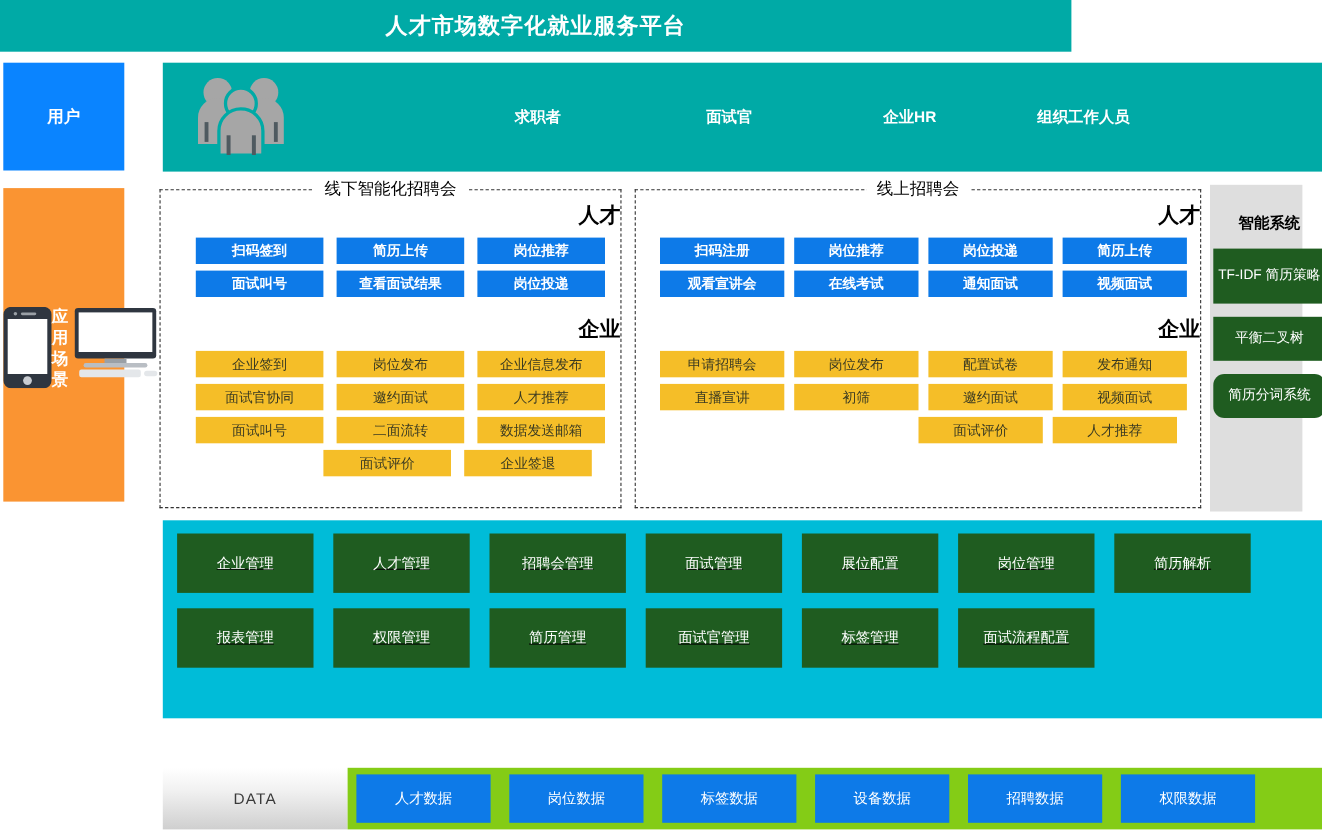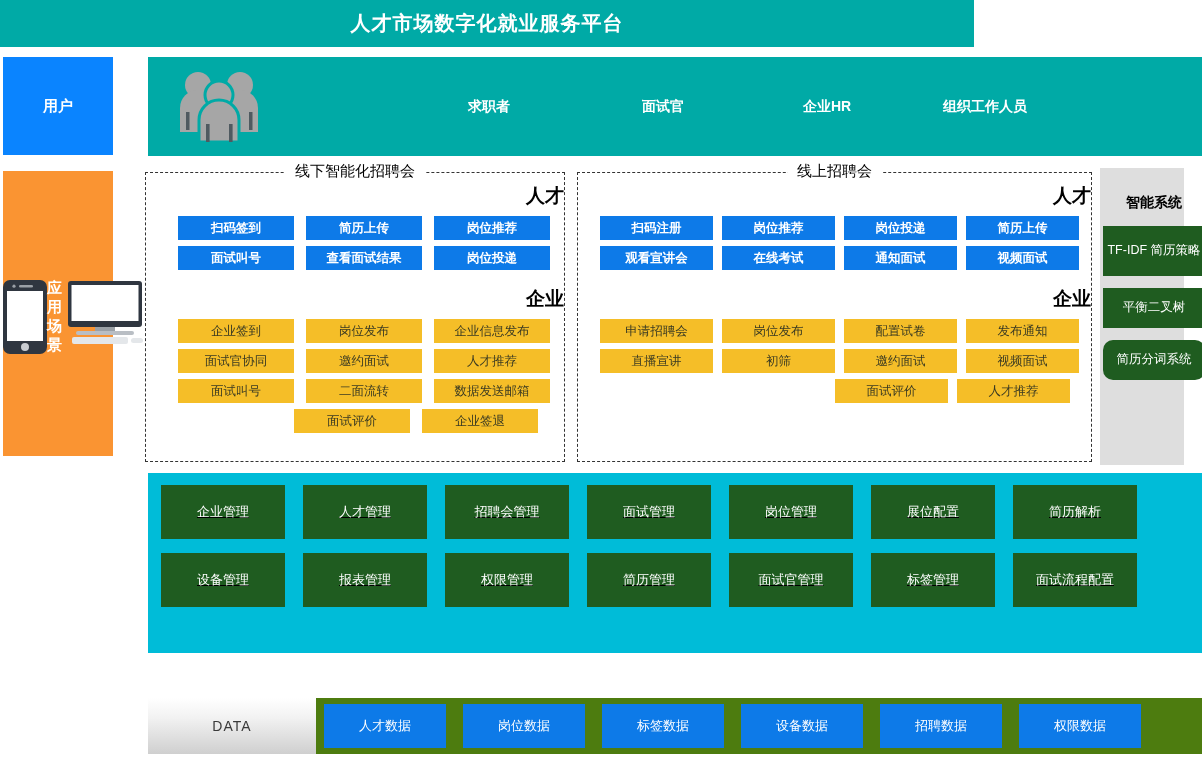--- a/index.html
+++ b/index.html
@@ -127,21 +127,21 @@
   .data-band {
     position: absolute; left: 148px; top: 698px; width: 1054px; height: 56px;
     display: flex; align-items: stretch;
   }
   .data-label {
     width: 168px; background: linear-gradient(to bottom, #ffffff 0%, #f2f2f2 35%, #cfcfcf 100%);
     display: flex; align-items: center; justify-content: center;
     font-size: 14px; color: #3a3a3a; letter-spacing: 1px;
   }
   .data-strip {
-    flex: 1; background: #4d7c0f; display: flex; align-items: center;
+    flex: 1; background: #84cc16; display: flex; align-items: center;
     padding: 0 8px;
   }
   .data-box {
     width: 122px; height: 44px; background: #0d7ae8; color: #fff;
     font-size: 13px; display: flex; align-items: center; justify-content: center;
     margin-right: 17px; white-space: nowrap;
   }
   .data-box:last-child { margin-right: 0; }
 </style>
 </head>
@@ -271,24 +271,23 @@
       <span>简历分词系统</span>
     </div>
   </div>
 
   <div class="biz-band">
     <div class="biz-grid">
       <div class="biz-box">企业管理</div>
       <div class="biz-box">人才管理</div>
       <div class="biz-box">招聘会管理</div>
       <div class="biz-box">面试管理</div>
+      <div class="biz-box">展位配置</div>
       <div class="biz-box">岗位管理</div>
-      <div class="biz-box">展位配置</div>
       <div class="biz-box">简历解析</div>
-      <div class="biz-box">设备管理</div>
       <div class="biz-box">报表管理</div>
       <div class="biz-box">权限管理</div>
       <div class="biz-box">简历管理</div>
       <div class="biz-box">面试官管理</div>
       <div class="biz-box">标签管理</div>
       <div class="biz-box">面试流程配置</div>
     </div>
   </div>
 
   <div class="data-band">

